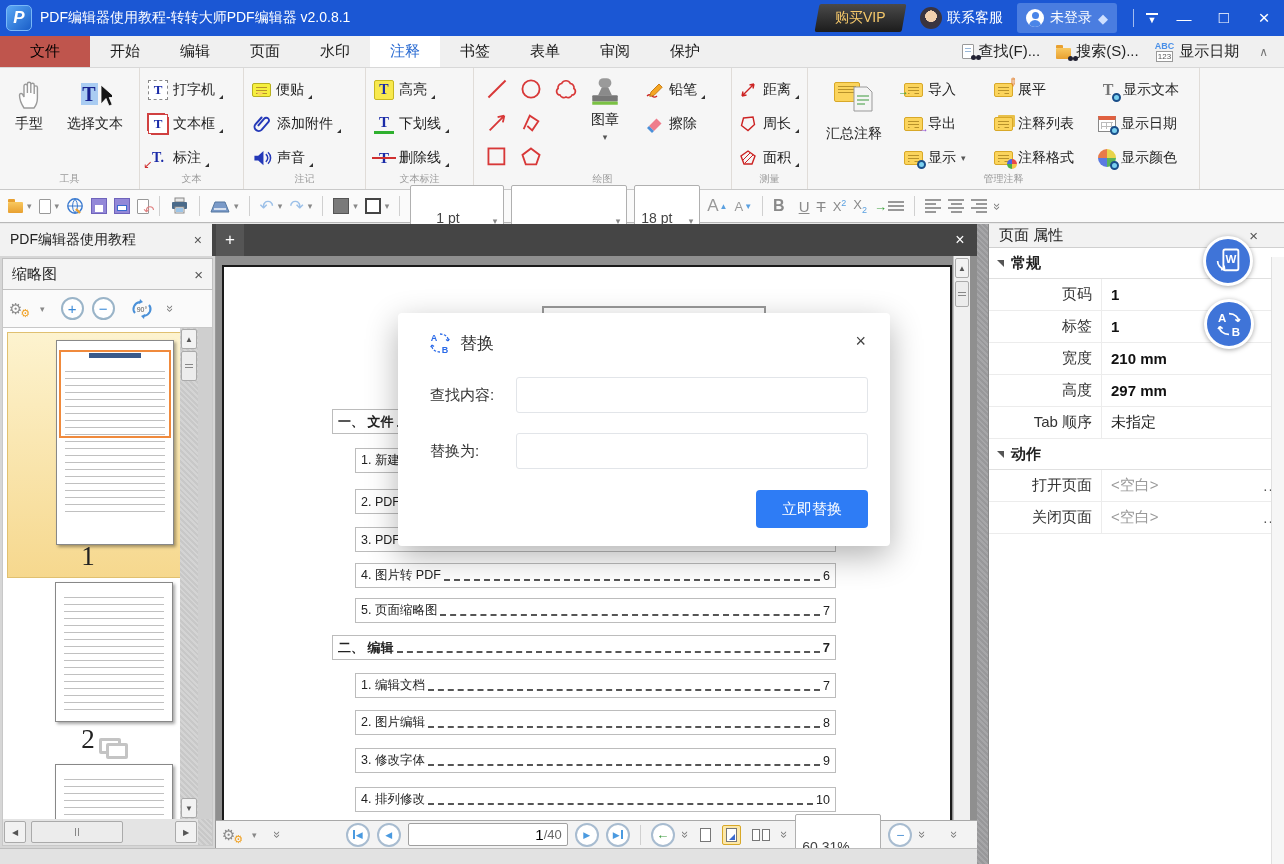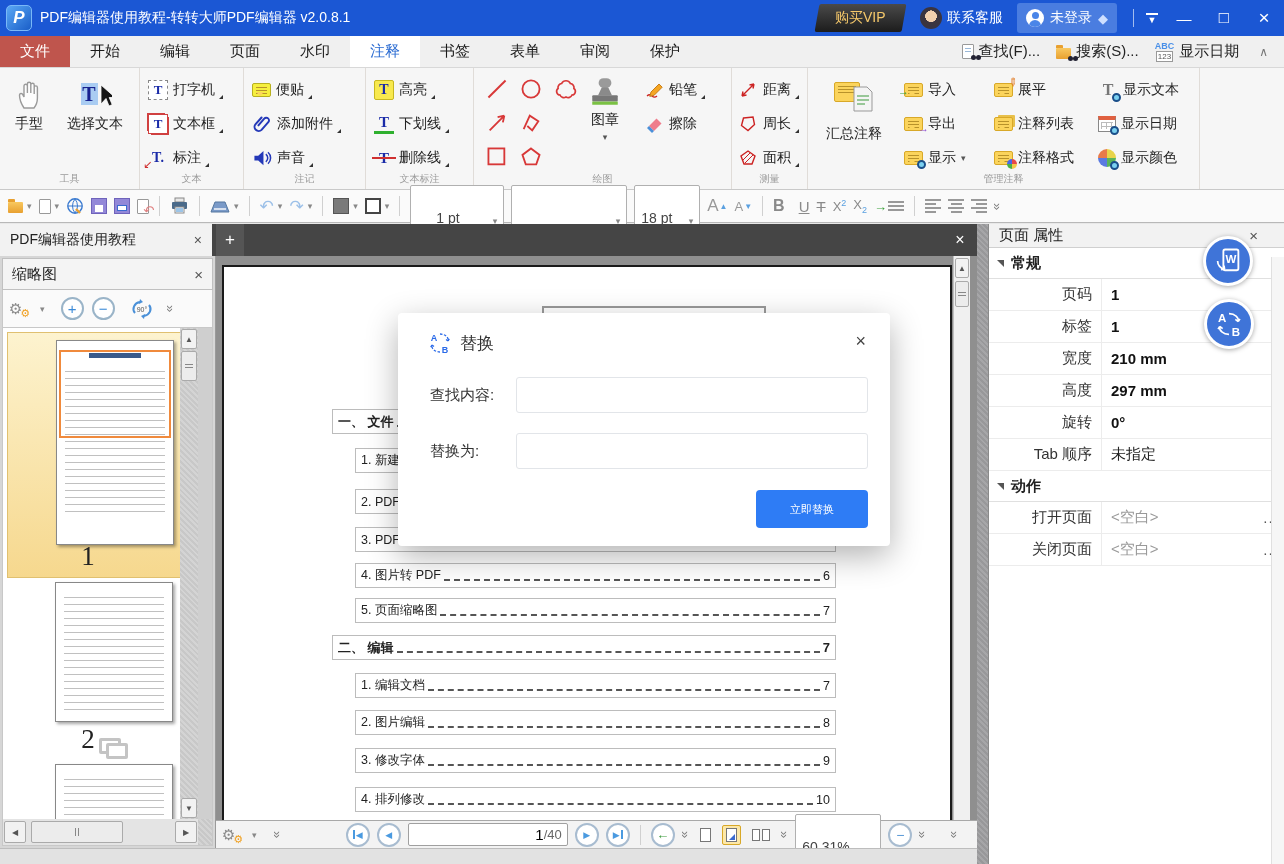--- a/index.html
+++ b/index.html
@@ -22,21 +22,21 @@
 .uav b{display:block;width:12px;height:8px;border-radius:6px 6px 0 0;background:#4a85e8;margin:1px auto 0}
 .diam{color:#cfe0ff;font-size:13px}
 .tsep{width:1px;height:18px;background:rgba(255,255,255,.6);margin:0 12px 0 16px}
 .skin{display:flex;flex-direction:column;align-items:center;line-height:6px;margin-right:6px}
 .skin i{display:block;width:12px;height:2px;background:#fff;margin-bottom:2px}
 .skin span{font-size:9px;color:#fff}
 .winbtn{width:40px;height:36px;display:flex;align-items:center;justify-content:center;font-size:15px;color:#fff}
 
 .menubar{position:absolute;left:0;top:36px;width:1284px;height:32px;background:#f0f0f0;display:flex;align-items:stretch;border-bottom:1px solid #d8d8d8}
 .mtab{padding:0 20px;display:flex;align-items:center;font-size:15px;color:#1a1a1a}
-.mtab.file{background:#bf554d;color:#ffffff;padding:0 20px}
+.mtab.file{background:#bf554d;color:#000000;padding:0 30px}
 .mtab.active{background:#fff;color:#2a6bd2}
 .mright{margin-left:auto;display:flex;align-items:center;gap:16px;padding-right:16px;font-size:15px}
 .mitem{display:flex;align-items:center;gap:5px}
 .pico{width:12px;height:15px;background:#fff;border:1px solid #999;border-radius:1px;position:relative}
 .pico i{position:absolute;left:2px;right:2px;top:3px;height:6px;background:repeating-linear-gradient(180deg,#9ab8d8 0 1px,transparent 1px 3px)}
 .binoc{position:absolute;right:-3px;bottom:-2px;width:5px;height:5px;border-radius:50%;background:#223;box-shadow:5px 0 0 #223}
 .fico{width:15px;height:11px;background:linear-gradient(180deg,#f8c860,#e8a030);border-radius:1px;position:relative;margin-top:3px}
 .fico::before{content:"";position:absolute;top:-3px;left:0;width:7px;height:3px;background:#e8a030;border-radius:1px 1px 0 0}
 .wc{display:flex;flex-direction:column;line-height:9px;align-items:center}
 .wc b{color:#4a90e8;font-size:9px}
@@ -150,21 +150,21 @@
   box-shadow:0 1px 5px rgba(0,0,0,.35);display:flex;align-items:center;justify-content:center;z-index:30}
 
 .dlg{position:absolute;left:398px;top:313px;width:492px;height:233px;background:#fff;border-radius:4px;
   box-shadow:0 10px 32px rgba(0,0,0,.30);z-index:40}
 .dlg-title{position:absolute;left:30px;top:18px;display:flex;align-items:center;gap:8px;font-size:17px;color:#333}
 .dlg-x{position:absolute;right:24px;top:18px;font-size:18px;color:#444}
 .dlg-row{position:absolute;left:32px;right:22px;height:36px;display:flex;align-items:center}
 .dlg-row label{width:86px;font-size:15px;color:#333}
 .dlg-row input{flex:1;height:36px;border:1px solid #e2e5e9;border-radius:3px;padding:0 8px;font-size:14px;outline:none;font-family:inherit}
 .dlg-btn{position:absolute;right:22px;bottom:18px;width:112px;height:38px;background:#2e7cf5;color:#fff;
-  border:none;border-radius:4px;font-size:11px;font-family:Liberation Serif, serif}
+  border:none;border-radius:4px;font-size:15px;font-family:Liberation Serif, serif}
 svg{display:block}
 </style>
 </head>
 <body>
 
 <div id="app">
 
   <div class="titlebar">
     <div class="logo">P</div>
     <div class="wtitle">PDF编辑器使用教程-转转大师PDF编辑器 v2.0.8.1</div>
@@ -844,24 +844,20 @@
       </div>
     <div class="prow">
         <span class="plab">宽度</span>
         <span class="pval">210 mm</span>
       </div>
     <div class="prow">
         <span class="plab">高度</span>
         <span class="pval">297 mm</span>
       </div>
     <div class="prow">
-        <span class="plab">旋转</span>
-        <span class="pval">0°</span>
-      </div>
-    <div class="prow">
         <span class="plab">Tab 顺序</span>
         <span class="pval" style="font-weight:normal;color:#222">未指定</span>
       </div>
     <div class="sect">
         <span class="tri"></span>
         <span>动作</span>
       </div>
     <div class="prow">
         <span class="plab">打开页面</span>
         <span class="pval dim">&lt;空白&gt;</span>

